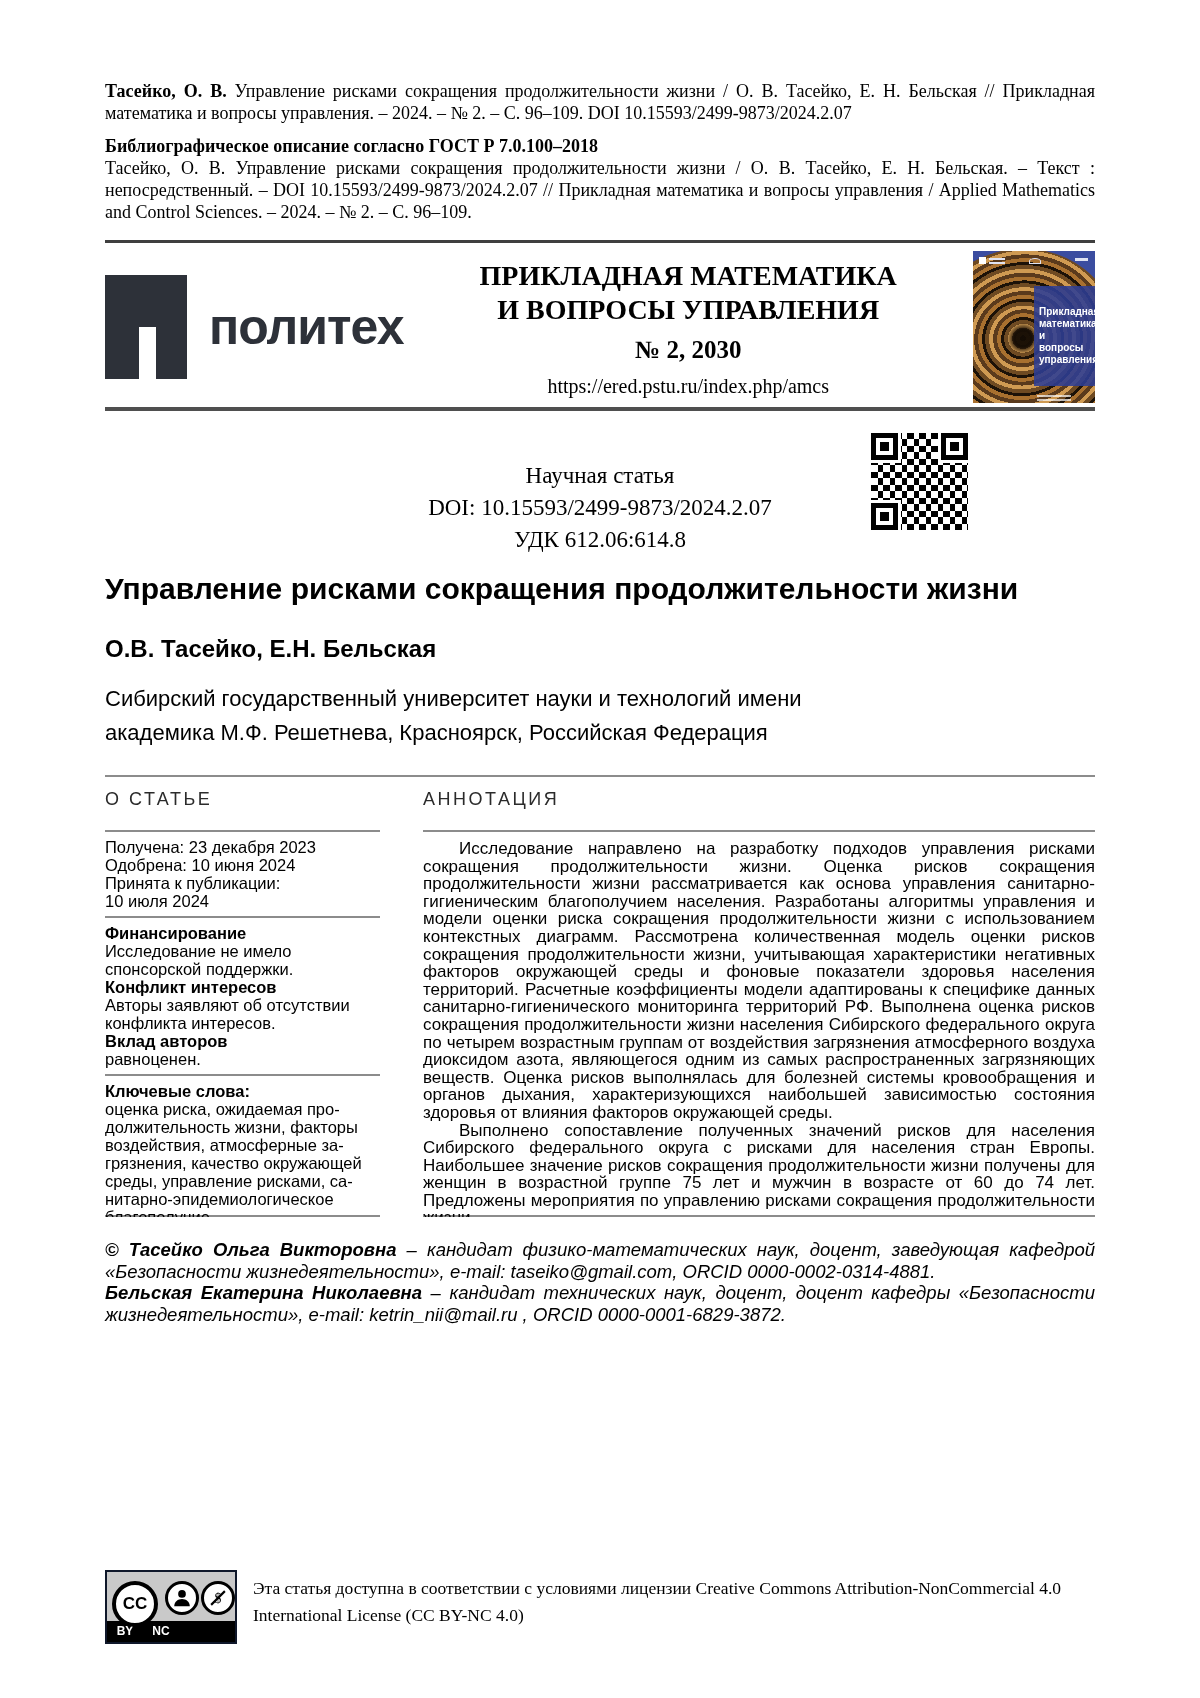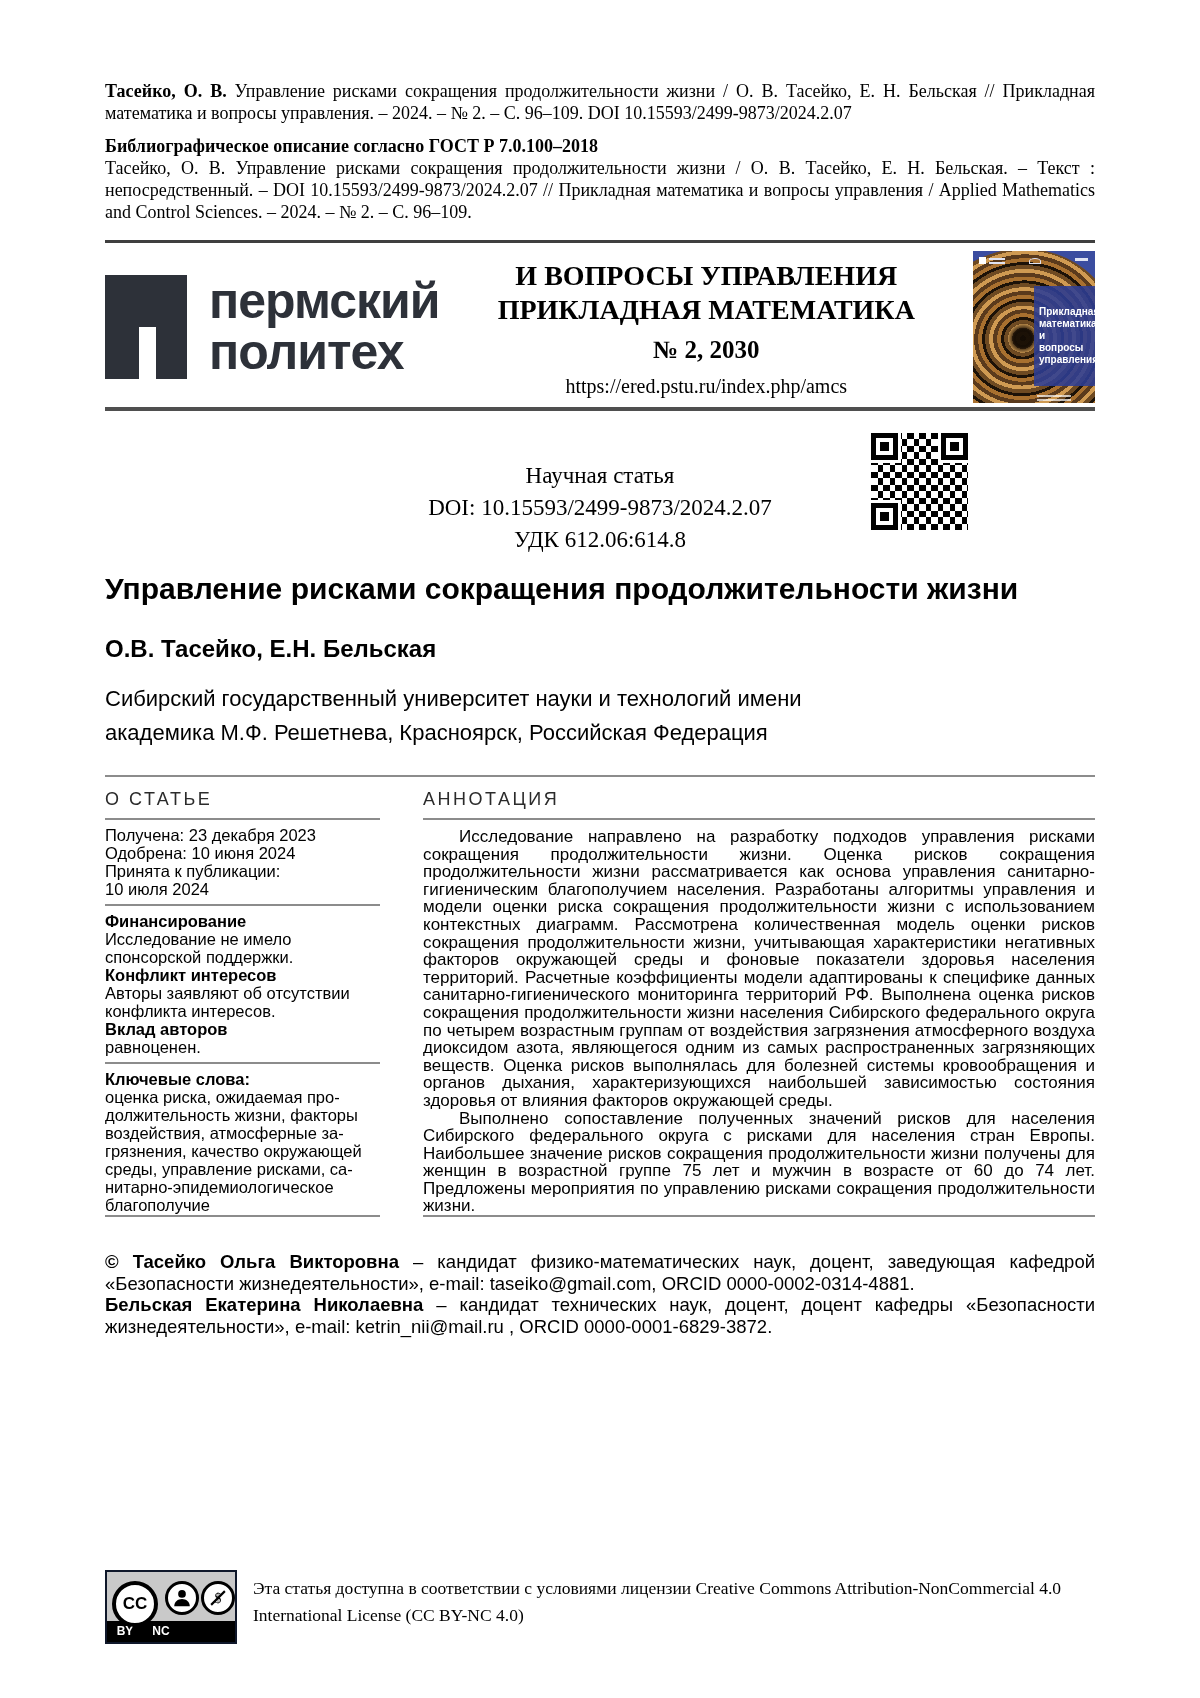--- a/index.html
+++ b/index.html
@@ -59,30 +59,30 @@
   .art-title { margin-top:16px; font-weight:bold; font-size:30px; line-height:34px; }
   .art-authors { margin-top:30px; font-weight:bold; font-size:24px; line-height:26px; }
   .art-affil { margin-top:20px; font-size:22px; line-height:34px; white-space:pre-line; }
 
   .rule-cols { margin-top:25px; }
 
   
   .columns { display:flex; gap:43px; height:440px; overflow:hidden; }
   .col-left  { width:275px; flex:0 0 auto; border-bottom:2px solid #8c8c8c; font-size:16.5px; line-height:18px; }
   .col-right { flex:1 1 auto; border-bottom:2px solid #8c8c8c; }
-  .col-head { font-size:18px; line-height:18px; letter-spacing:2.5px; color:#2b2b2b; padding:13px 0 10px; border-bottom:2px solid #8c8c8c; }
+  .col-head { font-size:18px; line-height:18px; letter-spacing:2.5px; color:#2b2b2b; padding:13px 0 22px; border-bottom:2px solid #8c8c8c; }
   .about-block { padding:6px 0 6px; border-bottom:2px solid #8c8c8c; }
   .about-block.last { border-bottom:none; }
   .about-block .b { font-weight:bold; }
   .kw-text { white-space:pre-line; }
   .abstract { font-size:17px; line-height:17.6px; padding-top:8px; }
   .abstract p { text-align:justify; text-indent:36px; }
 
   
-  .credits { margin-top:34px; font-size:18.5px; line-height:21.5px; text-align:justify; }
+  .credits { margin-top:22px; font-size:18.5px; line-height:21.5px; text-align:justify;font-style:italic; }
   .credits b { font-weight:bold; }
 
   
   .license { position:absolute; left:105px; right:105px; bottom:54px; display:flex; align-items:flex-start; }
   .cc-badge { position:relative; width:132px; height:74px; background:#c9c9c9; border:2px solid #0f172a; flex:0 0 auto; }
   .cc-strip { position:absolute; left:0; right:0; bottom:0; height:21px; background:#000; display:flex; }
   .cc-strip span { width:36px; text-align:center; color:#fff; font-weight:bold; font-size:12px; line-height:21px; }
   .cc-circle { position:absolute; border-radius:50%; background:#fff; border:3px solid #000;
     display:flex; align-items:center; justify-content:center; }
   .cc-main { left:5px; top:9px; width:46px; height:46px; border-width:4px; font-weight:bold; font-size:17px; z-index:2; }
@@ -103,26 +103,25 @@
     <p class="cite">Тасейко, О. В. Управление рисками сокращения продолжительности жизни / О. В. Тасейко, Е. Н. Бельская. – Текст : непосредственный. – DOI 10.15593/2499-9873/2024.2.07 // Прикладная математика и вопросы управления / Applied Mathematics and Control Sciences. – 2024. – № 2. – С. 96–109.</p>
   </div>
 
   <hr class="rule-dark">
 
   <div class="masthead">
     <div class="logo-mark">
         <div class="slot"></div>
       </div>
     <div class="logo-text">
-      <div>пермский</div>
       <div>политех</div>
     </div>
     <div class="mast-title">
+      <div class="jline">ПРИКЛАДНАЯ МАТЕМАТИКА</div>
       <div class="jline">И ВОПРОСЫ УПРАВЛЕНИЯ</div>
-      <div class="jline">ПРИКЛАДНАЯ МАТЕМАТИКА</div>
       <div class="issue">№ 2, 2030</div>
       <div class="jurl">https://ered.pstu.ru/index.php/amcs</div>
     </div>
     <div class="cover">
       <div class="swirl"></div>
       <div class="c-top-l"></div>
       <div class="c-top-l2"></div>
       <div class="c-top-c"></div>
       <div class="c-top-r"></div>
       <div class="caption">Прикладная математика и вопросы управления</div>

